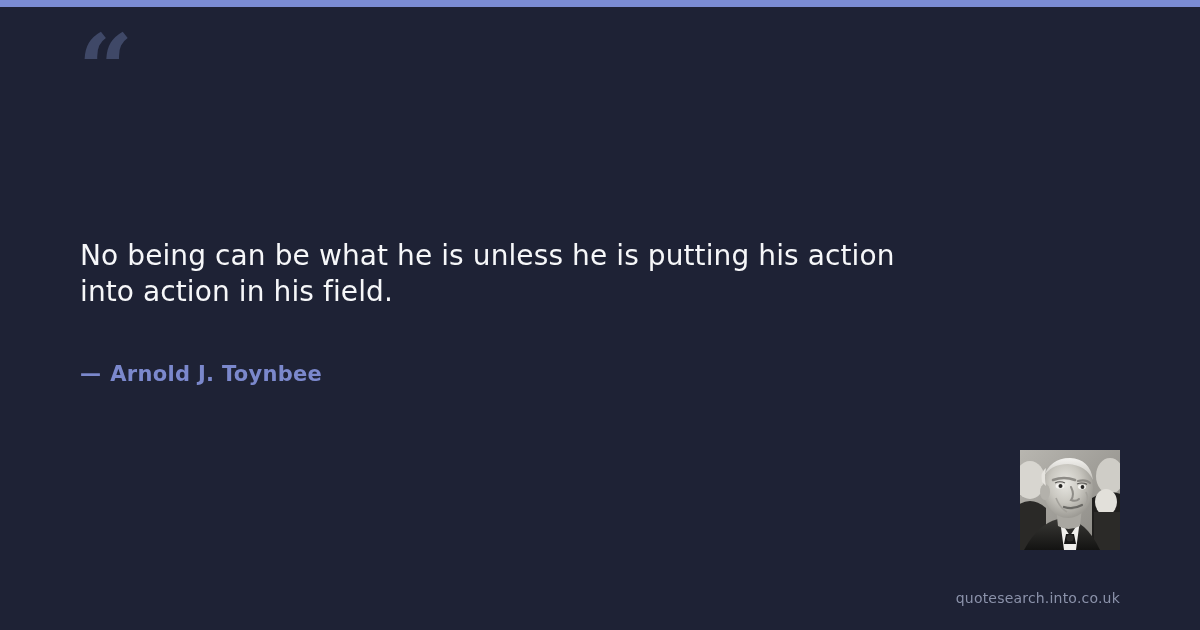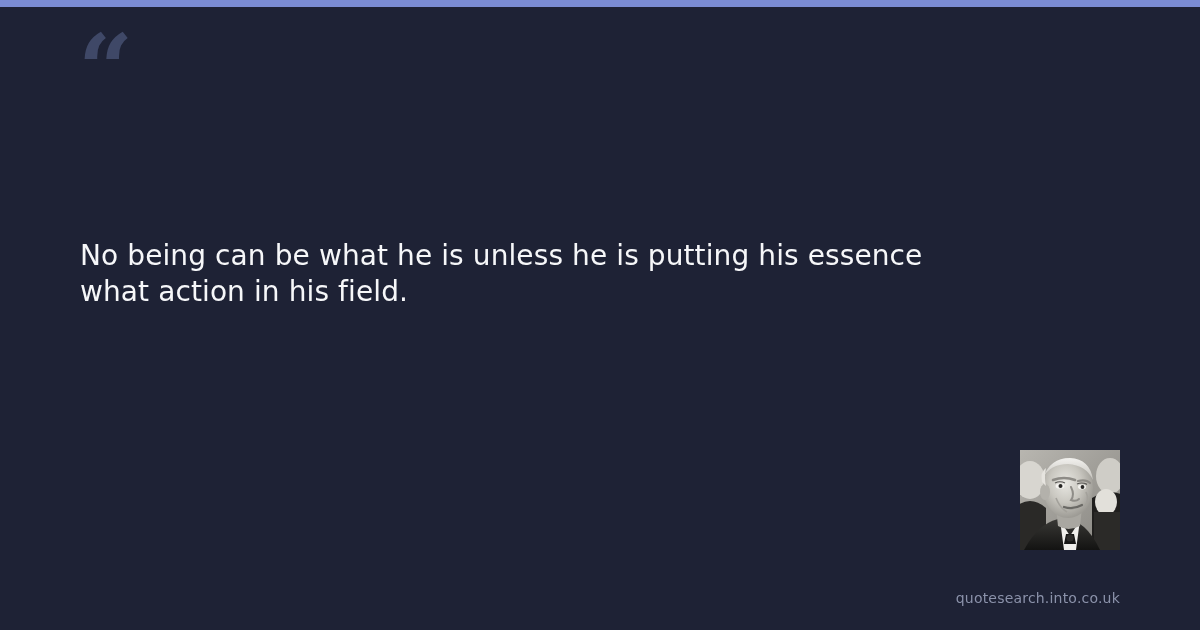--- a/index.html
+++ b/index.html
@@ -96,21 +96,24 @@
 </head>
 <body>
 
 <div class="quote-card">
 
   <div class="accent-bar"></div>
 
   <div class="quote-mark">“</div>
 
   <div class="content">
-    <p class="quote-text">No being can be what he is unless he is putting his essence what action in his field.</p>
+    <p class="quote-text">No being can be what he is unless he is putting his action into action in his field.</p>
+    <p class="attribution">
+      <span class="dash">—</span><span>Arnold J. Toynbee</span>
+    </p>
   </div>
 
   <div class="portrait">
     <svg viewBox="0 0 100 100" xmlns="http://www.w3.org/2000/svg">
       <defs>
         <radialGradient id="faceG" cx="45%" cy="42%" r="58%">
           <stop offset="0%" stop-color="#e8e7e2"></stop>
           <stop offset="55%" stop-color="#c9c7c0"></stop>
           <stop offset="100%" stop-color="#9d9b95"></stop>
         </radialGradient>

